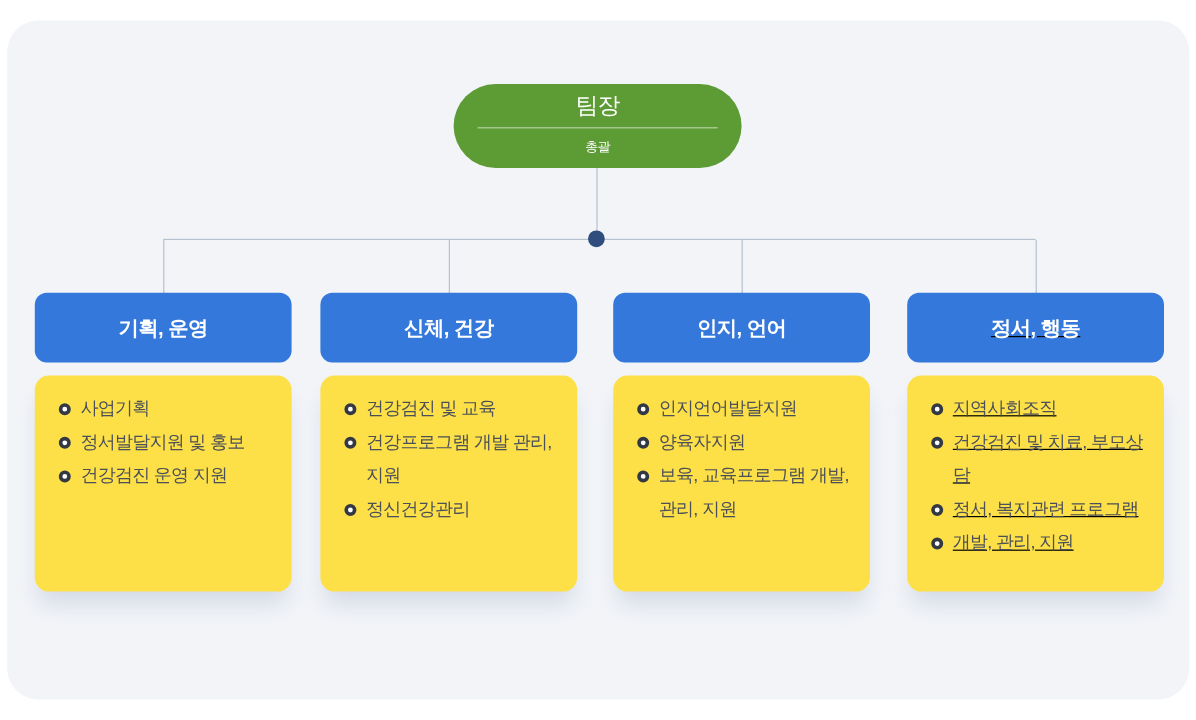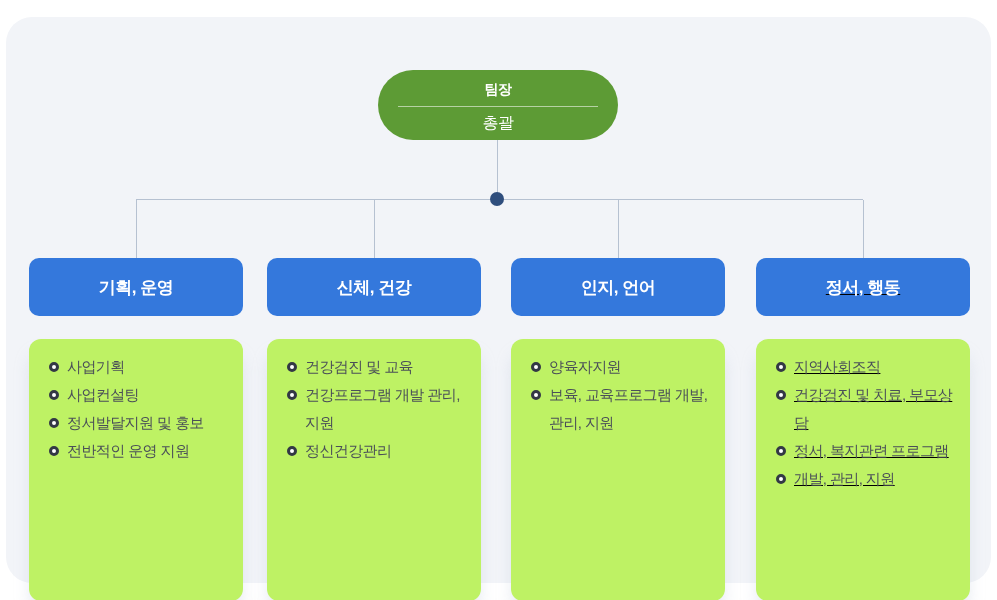--- a/index.html
+++ b/index.html
@@ -16,51 +16,51 @@
     border-radius:26px;
   }
   
   .root-box{
     position:absolute;left:378px;top:70px;width:240px;height:70px;
     background:var(--green,#5d9b35);
     border-radius:35px;
     display:flex;flex-direction:column;align-items:center;justify-content:center;
     color:#ffffff;
   }
-  .root-title{font-size:14px;font-weight:bold;line-height:30px;letter-spacing:-0.5px;}
+  .root-title{font-size:19px;font-weight:normal;line-height:30px;letter-spacing:-0.5px;}
   .root-divider{width:200px;height:1px;background:rgba(255,255,255,0.55);margin:2px 0 3px;}
-  .root-subtitle{font-size:16px;line-height:26px;letter-spacing:-0.5px;}
+  .root-subtitle{font-size:11px;line-height:26px;letter-spacing:-0.5px;}
   
   .line{position:absolute;background:var(--line,#b6c1d1);}
   .v-root{left:497px;top:140px;width:1px;height:59px;}
   .h-main{left:136px;top:199px;width:727px;height:1px;}
   .v-drop{top:200px;width:1px;height:58px;}
   .v-drop.c1{left:136px;}
   .v-drop.c2{left:374px;}
   .v-drop.c3{left:618px;}
   .v-drop.c4{left:863px;}
   .junction-dot{
     position:absolute;left:490px;top:192px;width:14px;height:14px;
     border-radius:50%;background:var(--dot,#2f4e7d);
   }
   
-  .column{position:absolute;top:258px;width:214px;}
+  .column{position:absolute;top:244px;width:214px;}
   .column.c1{left:29px;}
   .column.c2{left:267px;}
   .column.c3{left:511px;}
   .column.c4{left:756px;text-decoration:underline;}
   .col-header{
     height:58px;border-radius:10px;
     background:var(--blue,#3478dc);
     color:#ffffff;font-size:17px;font-weight:bold;letter-spacing:-0.5px;
     display:flex;align-items:center;justify-content:center;
   }
   .card{
-    margin-top:23px;height:262px;box-sizing:border-box;
-    background:#bef264;border-radius:12px;
+    margin-top:11px;height:180px;box-sizing:border-box;
+    background:#fde047;border-radius:12px;
     box-shadow:0 14px 18px -4px rgba(167,182,205,0.40);
     padding:14px 14px 0 20px;
   }
   .card ul{list-style:none;margin:0;padding:0;}
   .card li{
     display:flex;align-items:flex-start;
     font-size:15px;line-height:28px;letter-spacing:-0.6px;
     color:var(--text,#4a4f58);
   }
   .bullet{
@@ -91,29 +91,25 @@
 <div class="column c1">
   <div class="col-header">기획, 운영</div>
   <div class="card">
     <ul>
       <li>
           <span class="bullet"></span>
           <span>사업기획</span>
         </li>
       <li>
           <span class="bullet"></span>
-          <span>사업컨설팅</span>
-        </li>
-      <li>
-          <span class="bullet"></span>
           <span>정서발달지원 및 홍보</span>
         </li>
       <li>
           <span class="bullet"></span>
-          <span>전반적인 운영 지원</span>
+          <span>건강검진 운영 지원</span>
         </li>
     </ul>
   </div>
 </div>
 
 <div class="column c2">
   <div class="col-header">신체, 건강</div>
   <div class="card">
     <ul>
       <li>
@@ -129,20 +125,24 @@
           <span>정신건강관리</span>
         </li>
     </ul>
   </div>
 </div>
 
 <div class="column c3">
   <div class="col-header">인지, 언어</div>
   <div class="card">
     <ul>
+      <li>
+          <span class="bullet"></span>
+          <span>인지언어발달지원</span>
+        </li>
       <li>
           <span class="bullet"></span>
           <span>양육자지원</span>
         </li>
       <li>
           <span class="bullet"></span>
           <span>보육, 교육프로그램 개발, 관리, 지원</span>
         </li>
     </ul>
   </div>

